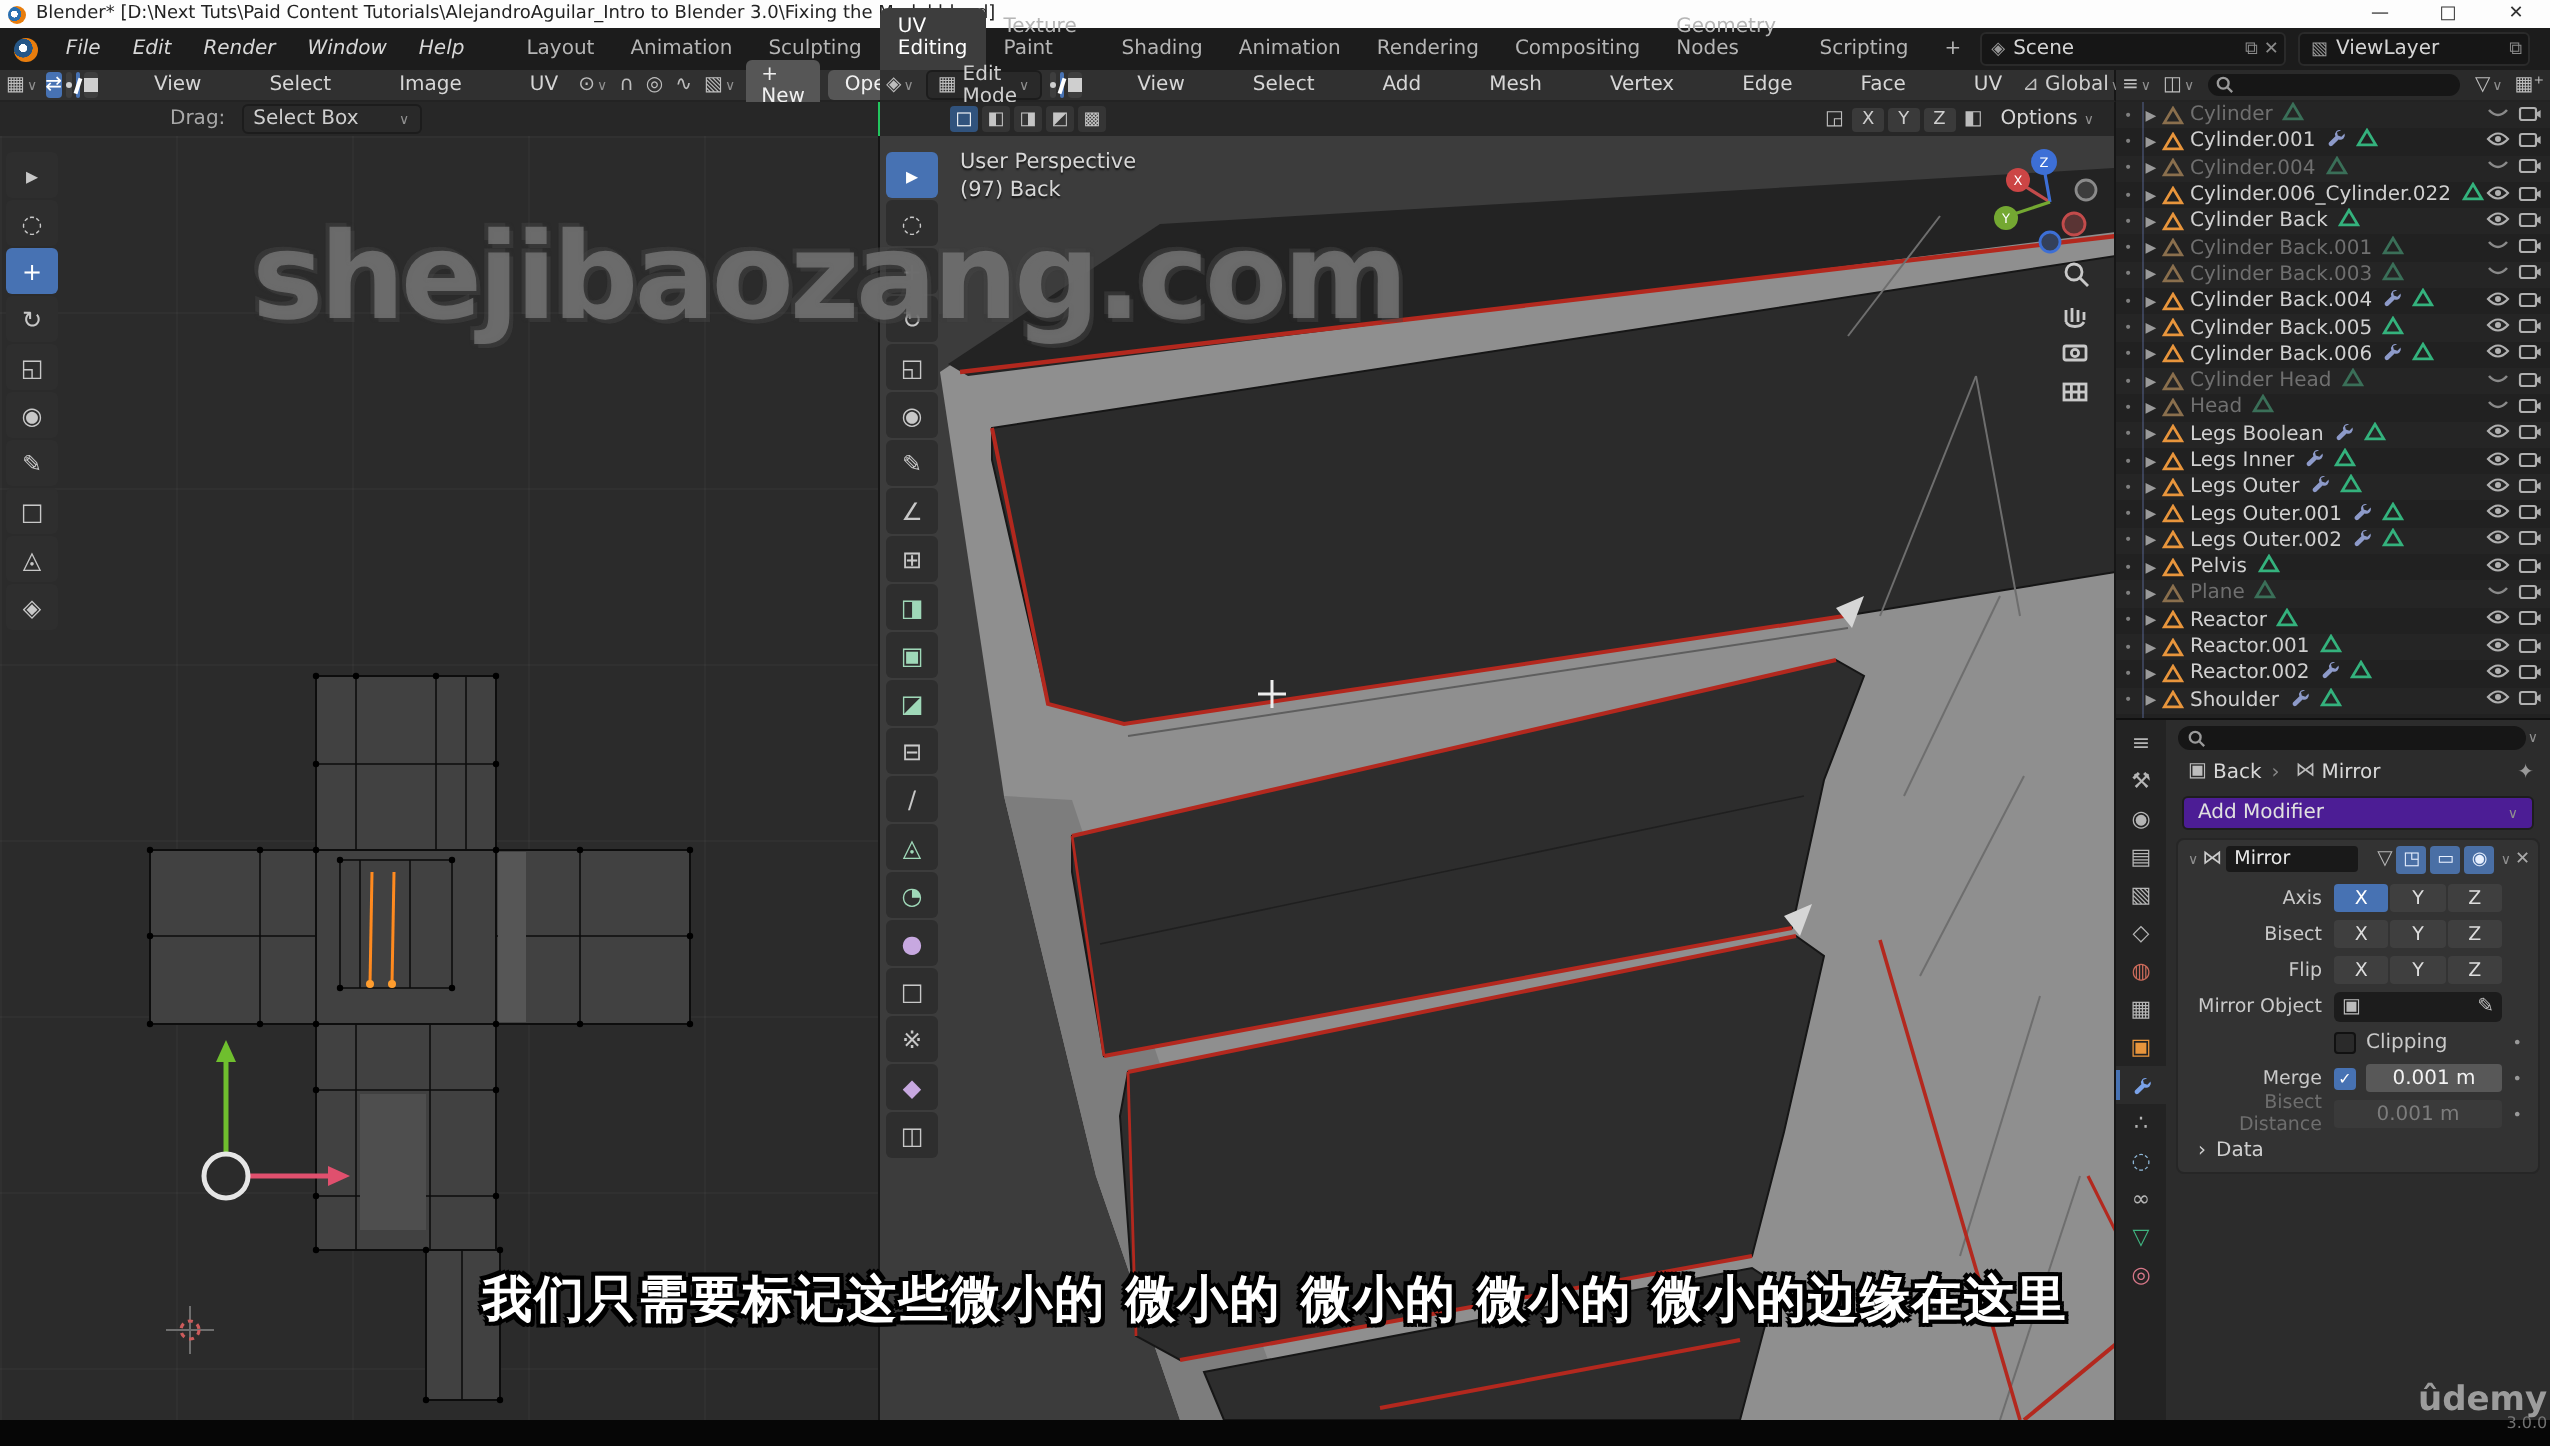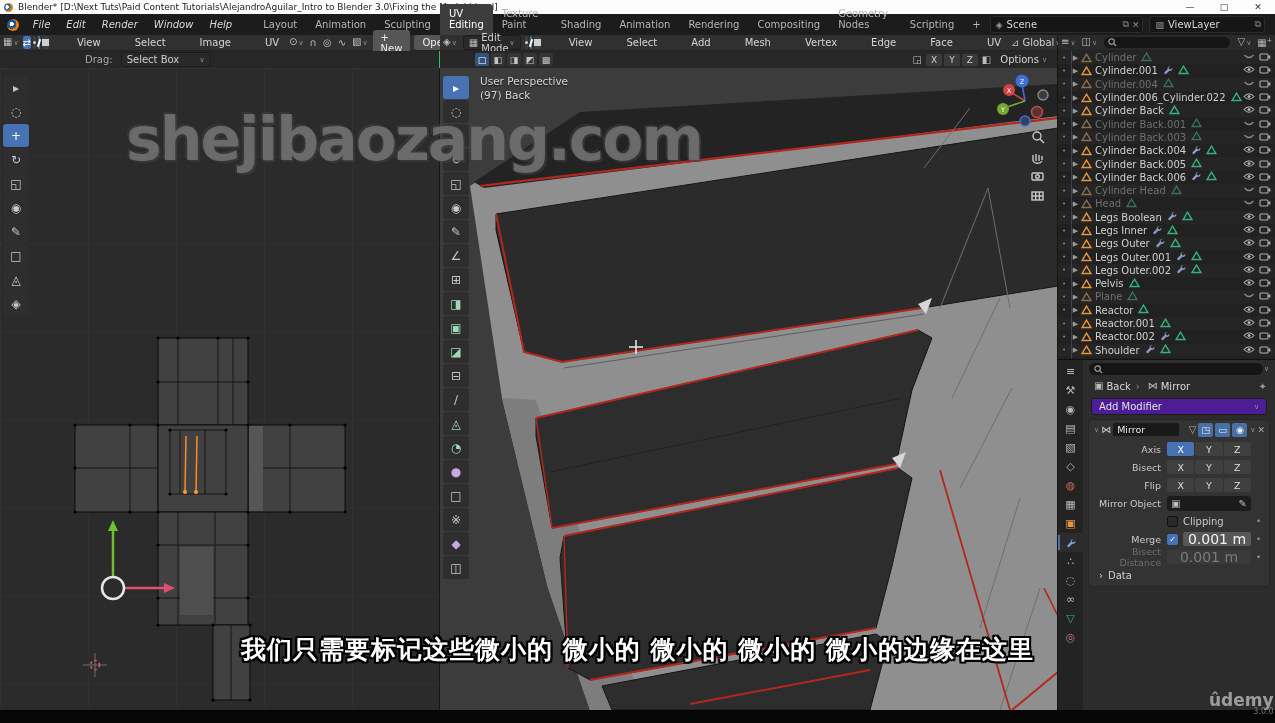--- a/index.html
+++ b/index.html
@@ -100,21 +100,21 @@
   #mod-panel{margin:3px 5px;background:#333;border:1px solid #262626;border-radius:4px;padding-bottom:5px;}
   #mod-head{display:flex;align-items:center;height:19px;padding:0 4px;gap:2px;}
   #mod-name{width:58px;height:13px;background:#191919;border-radius:2px;color:#e8e8e8;padding:0 4px;line-height:13px;font-size:9.5px;}
   .mtgl{width:15px;height:14px;border-radius:2px;background:#4a6fa5;color:#e8f0ff;font-size:9px;display:flex;align-items:center;justify-content:center;}
   .prow{display:flex;align-items:center;height:16px;padding:0 8px 0 0;margin:2px 0;}
   .plabel{width:72px;text-align:right;color:#c9c9c9;padding-right:6px;flex:none;font-size:9.5px;}
   .plabel.dim{color:#6e6e6e;}
   .seg{flex:1;display:flex;gap:1px;}
   .seg .sbtn{flex:1;height:14px;background:#3f3f3f;border-radius:2px;color:#ddd;display:flex;align-items:center;justify-content:center;font-size:9.5px;}
   .seg .sbtn.on{background:#4772b3;color:#fff;}
-  .vfield{flex:1;height:14px;background:#585858;border-radius:2px;color:#f2f2f2;display:flex;align-items:center;justify-content:center;font-size:14px;}
+  .vfield{flex:1;height:14px;background:#585858;border-radius:2px;color:#f2f2f2;display:flex;align-items:center;justify-content:center;font-size:10px;}
   .vfield.dim{background:#3a3a3a;color:#7c7c7c;}
   .cbox{width:11px;height:11px;border-radius:2px;background:#2a2a2a;border:1px solid #111;box-sizing:border-box;margin-right:5px;flex:none;}
   .cbox.on{background:#4772b3;border-color:#4772b3;color:#fff;font-size:8px;line-height:9px;text-align:center;}
   .rdot{width:10px;text-align:right;color:#999;font-size:8px;flex:none;}
   #objfield{flex:1;height:15px;background:#1c1c1c;border-radius:3px;display:flex;align-items:center;padding:0 4px;color:#bbb;}
   #data-row{display:flex;align-items:center;padding:3px 0 0 10px;color:#cfcfcf;}
 
   
   #letterbox{position:absolute;left:0;top:710px;width:1275px;height:13px;background:#060606;z-index:30;}
   #watermark{position:absolute;left:126px;top:104px;font-size:60px;font-weight:bold;letter-spacing:-2px;

